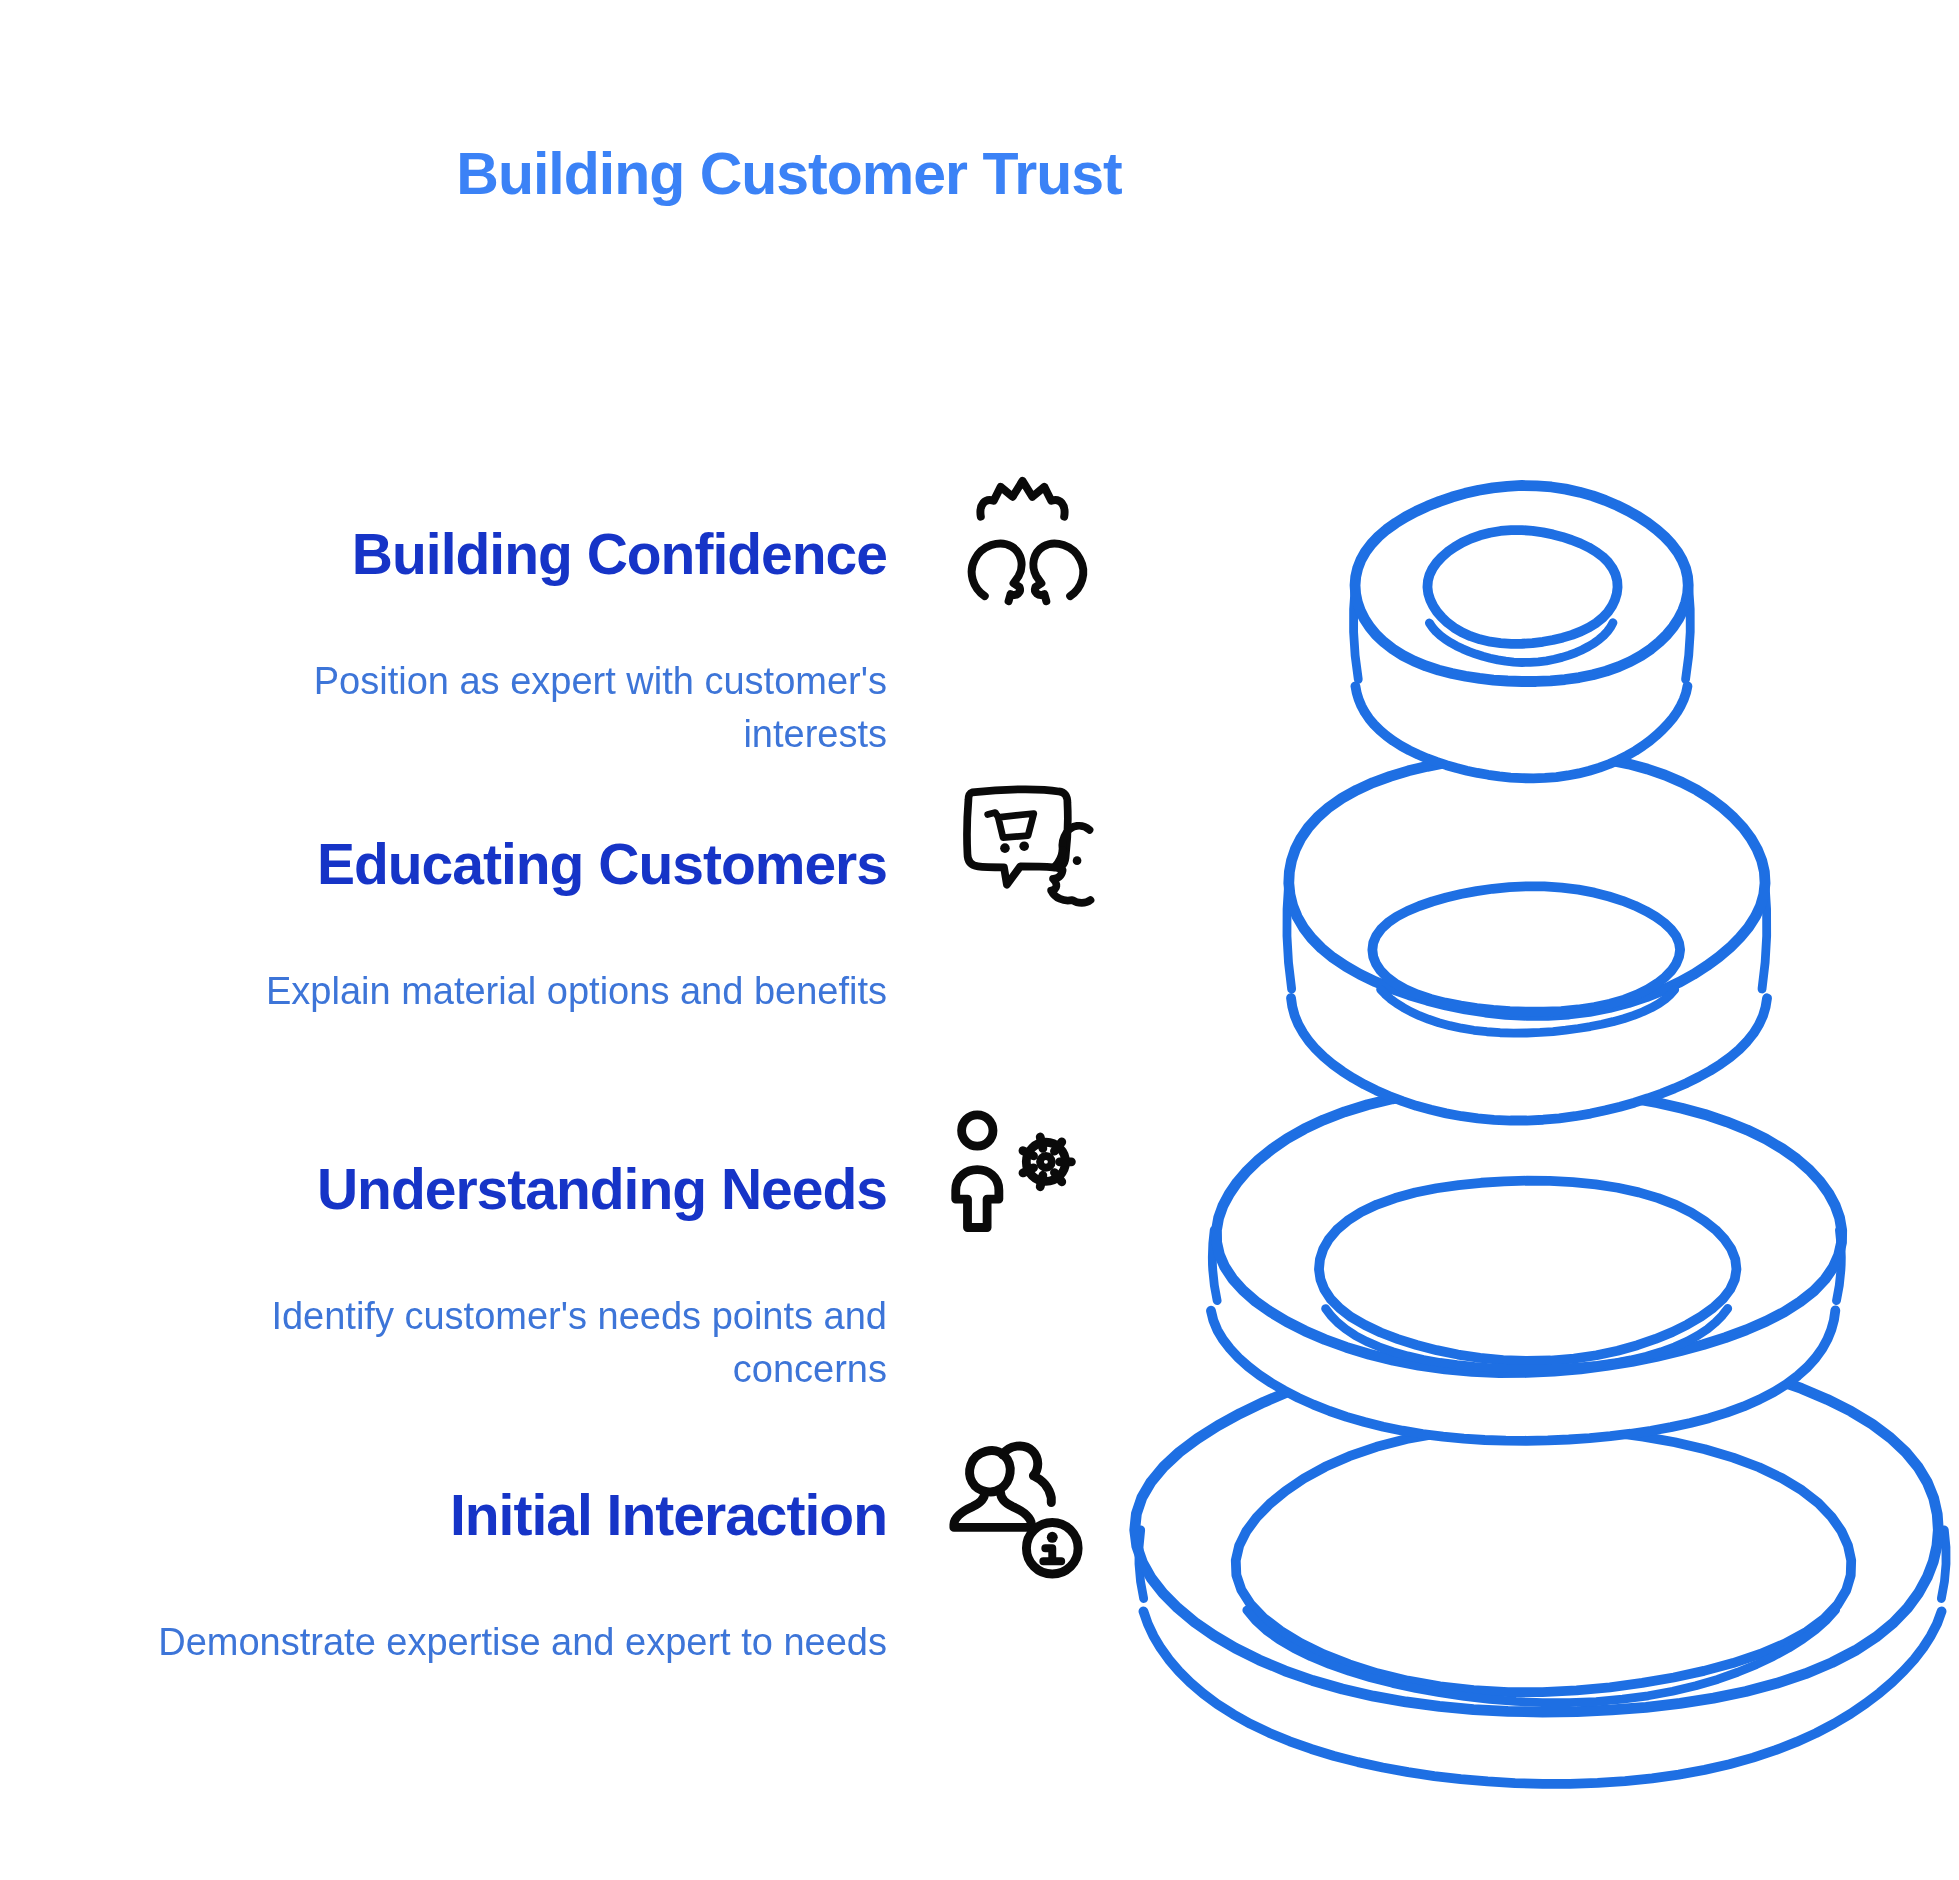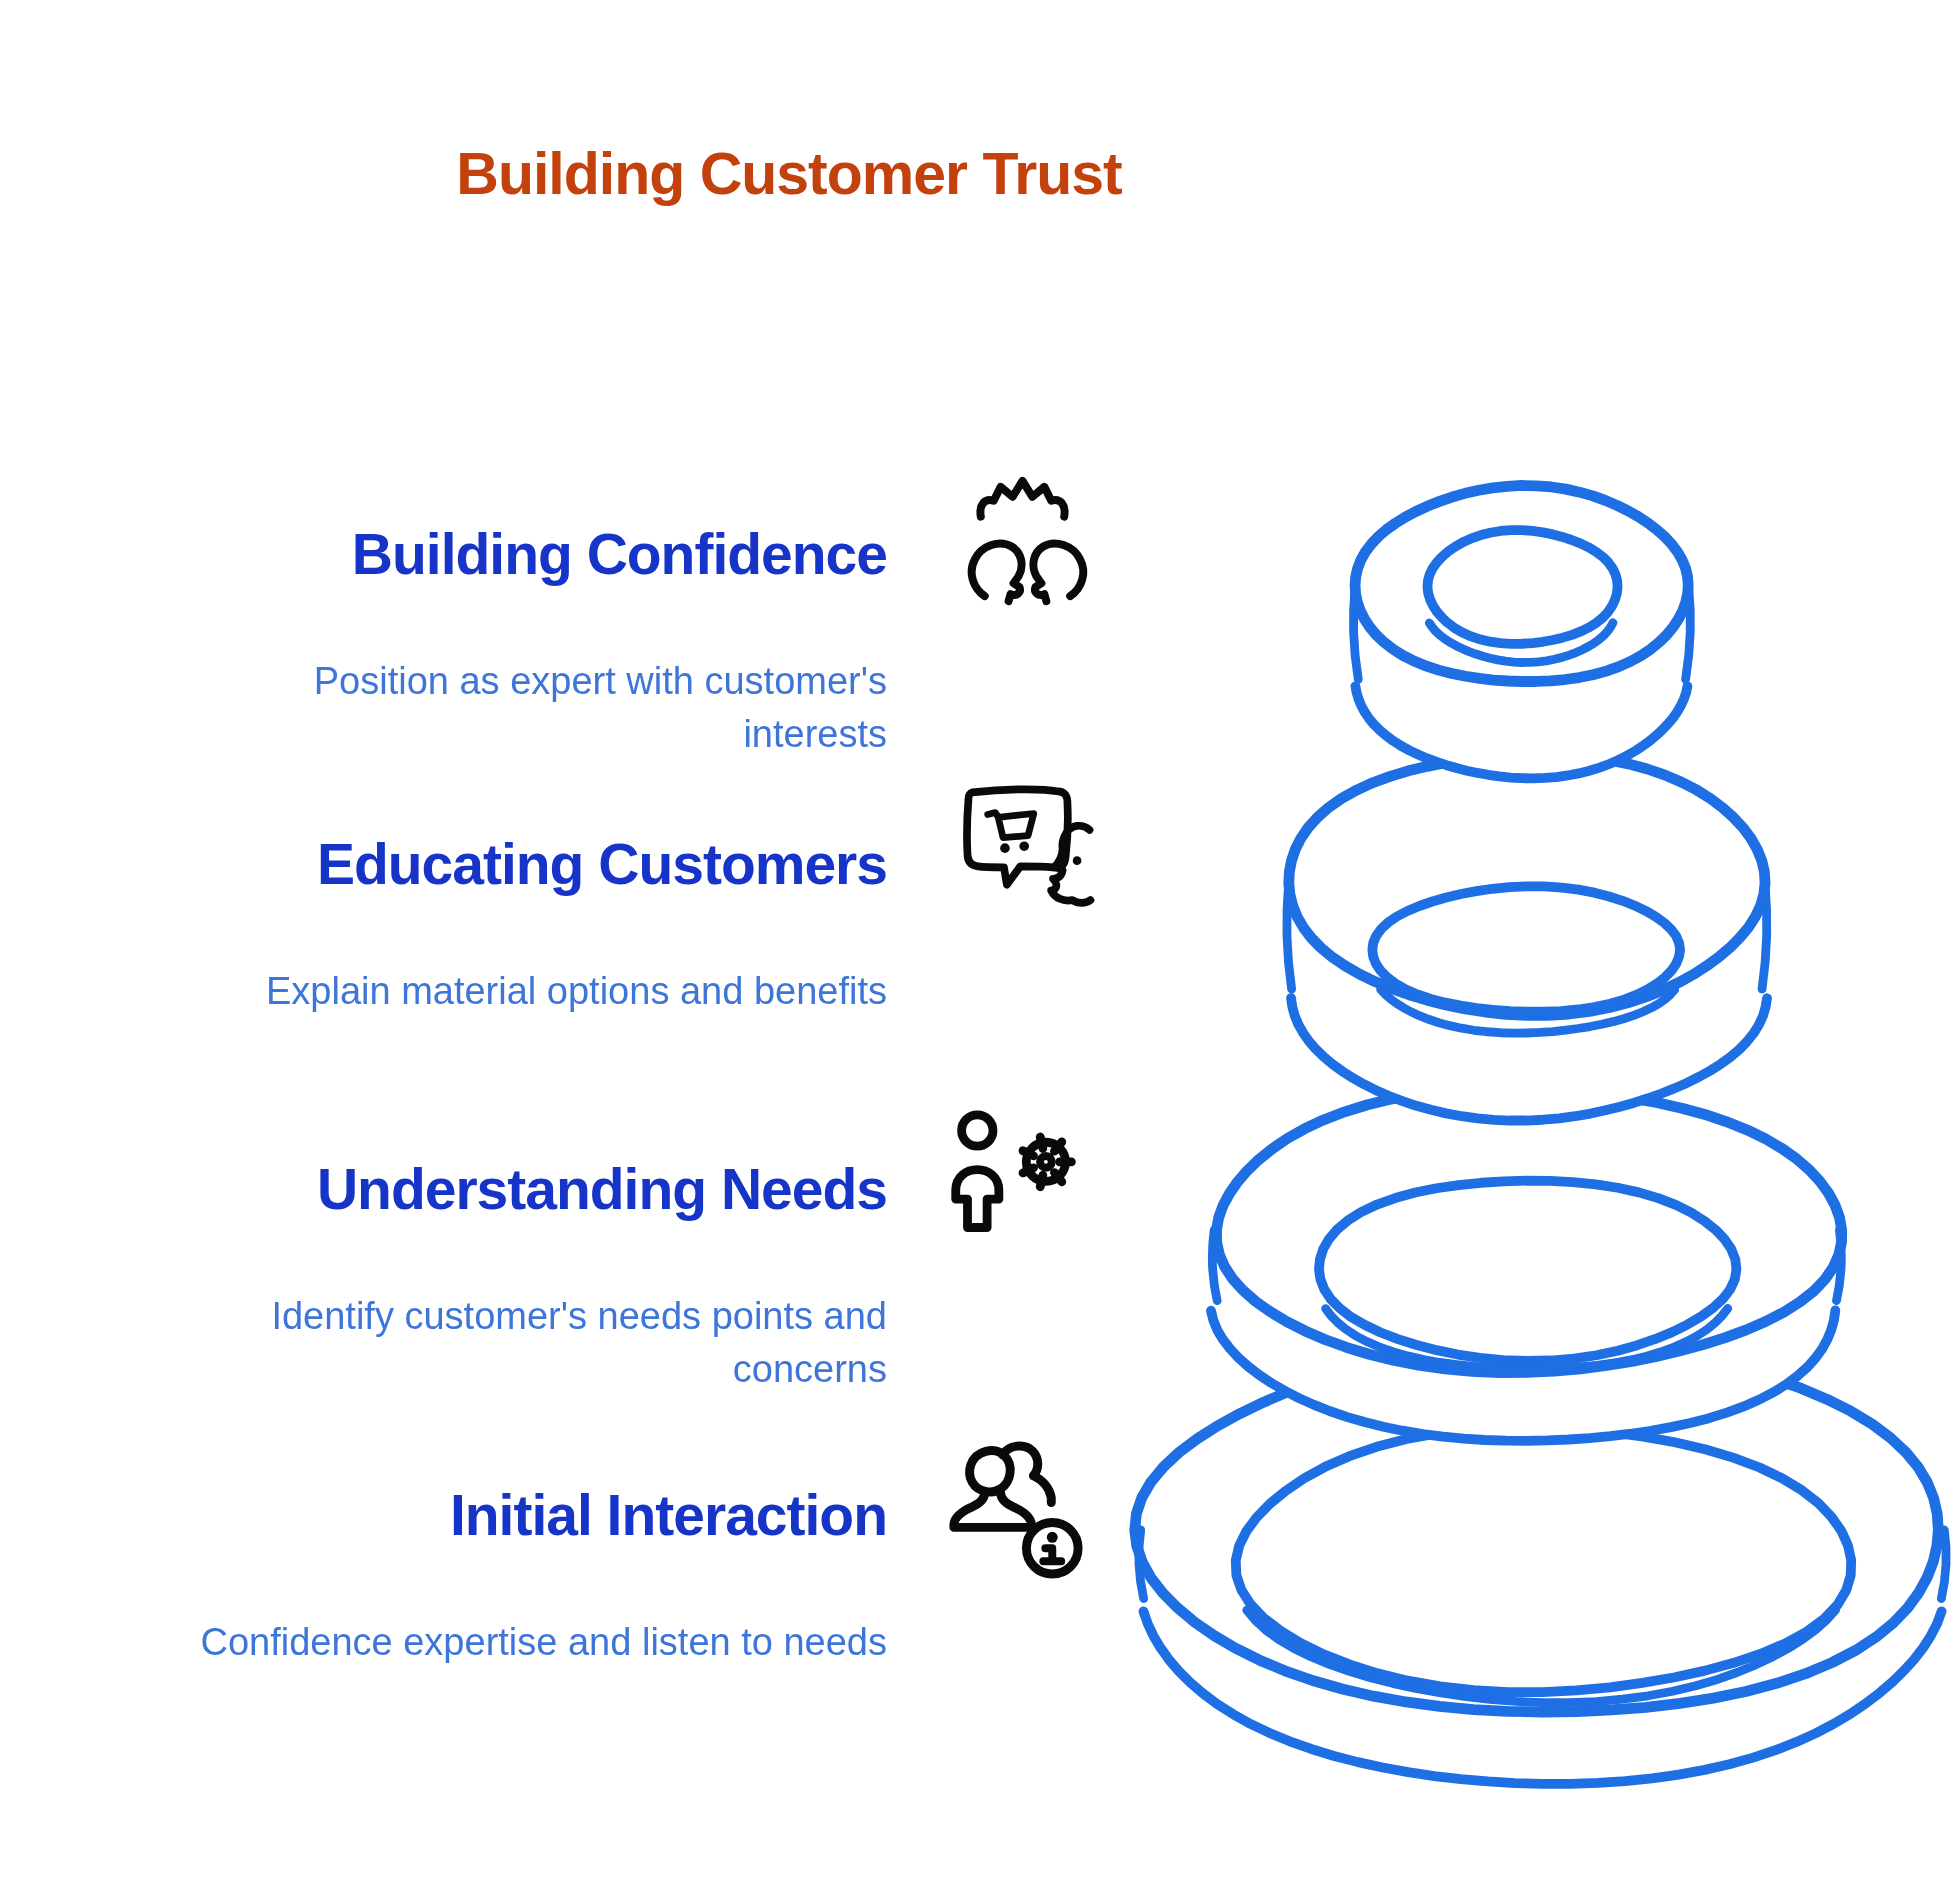--- a/index.html
+++ b/index.html
@@ -3,21 +3,21 @@
 <meta charset="utf-8">
 <style>
   html,body{margin:0;padding:0;background:#ffffff;}
   body{
     width:1959px;height:1881px;position:relative;overflow:hidden;
     font-family:"Liberation Sans", sans-serif;
   }
   .title{
     position:absolute;left:0;top:100px;width:1578px;
     text-align:center;font-size:59px;font-weight:700;letter-spacing:-1px;
-    color:#c2410c;
+    color:#3b82f6;
   }
   .section{
     position:absolute;right:1072px;width:902px;text-align:right;
   }
   .section h2{
     margin:0;font-size:57px;line-height:63px;font-weight:700;letter-spacing:-1px;
     color:#1634c7;white-space:nowrap;
   }
   .section p{
     margin:69px 0 0 auto;font-size:38px;line-height:53px;font-weight:400;
@@ -106,21 +106,21 @@
     <circle class="ic" stroke-width="9" cx="35" cy="25" r="16"></circle>
     <path class="ic" stroke-width="9" d="M13,95 L13,86 C13,58 57,58 57,86 L57,95 L45,95 L45,124 L25,124 L25,95 Z"></path>
     <circle class="ic" stroke-width="9" cx="105" cy="57" r="20"></circle>
     <path class="ic" stroke-width="9" d="M119,57 L131,57 M113.7,67.9 L121.2,77.3 M101.9,70.7 L99.2,82.4 M92.4,63.1 L81.6,68.3 M92.4,50.9 L81.6,45.7 M101.9,43.3 L99.2,31.6 M113.7,46.1 L121.2,36.7"></path>
     <circle class="ic" stroke-width="8" cx="105" cy="57" r="6"></circle>
   </svg>
 </div>
 
 <div class="section s4">
   <h2>Initial Interaction</h2>
-  <p>Confidence expertise and listen to needs</p>
+  <p>Demonstrate expertise and expert to needs</p>
 </div>
 <div class="icon" style="left:943px;top:1437px;">
   <svg width="149" height="149" viewBox="0 0 150 150">
     <path class="ic" stroke-width="9" d="M60,18 C66,8 82,6 90,14 C97,21 97,32 91,39 C100,43 107,51 109,61 L109,66"></path>
     <path class="ic" stroke-width="9" d="M44,55 C30,53 24,40 28,28 C33,14 52,9 62,19 C71,28 69,45 58,52 C54,55 49,56 44,55 Z"></path>
     <path class="ic" stroke-width="9" d="M42,56 C42,62 38,66 30,70 C18,75 11,82 11,88 L11,91 L89,91 L89,88 C89,82 82,75 70,70 C62,66 58,62 58,56"></path>
     <circle class="ic" stroke-width="9" cx="110" cy="112" r="26"></circle>
     <circle class="icf" cx="110" cy="101" r="5.5"></circle>
     <path class="ic" stroke-width="8" d="M103,112 L110,112 L110,125 M101,125 L119,125"></path>
   </svg>

